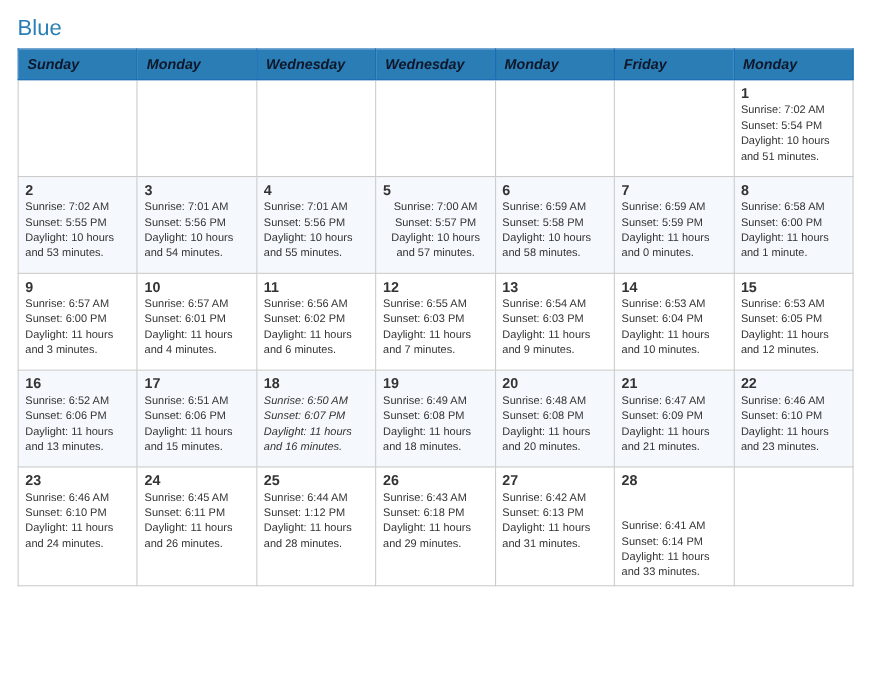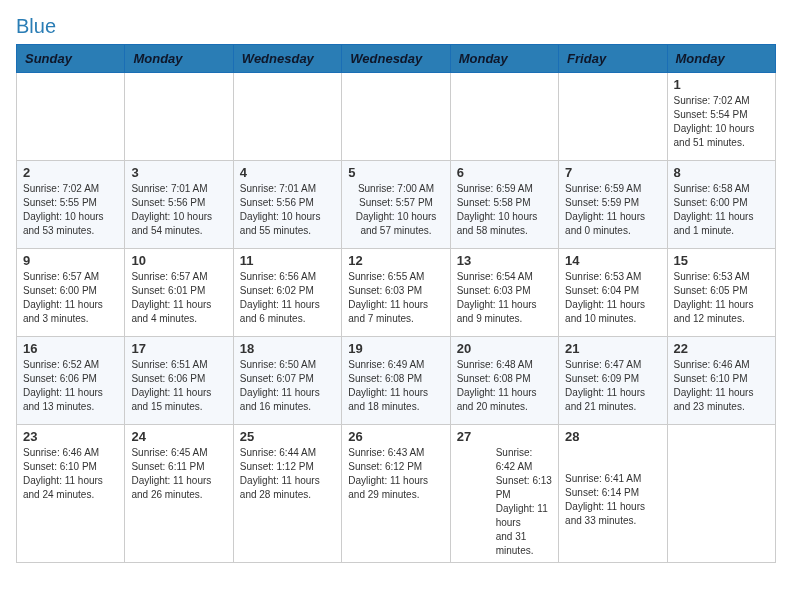--- a/index.html
+++ b/index.html
@@ -232,21 +232,21 @@
         </td>
         <td>
           <span class="day-number">17</span>
           <div class="day-info" style="white-space: pre-line;">Sunrise: 6:51 AM
 Sunset: 6:06 PM
 Daylight: 11 hours
 and 15 minutes.</div>
         </td>
         <td>
           <span class="day-number">18</span>
-          <div class="day-info" style="white-space: pre-line;">Sunrise: 6:50 AM
+          <div class="day-info" style="white-space: pre-line; font-style: italic;">Sunrise: 6:50 AM
 Sunset: 6:07 PM
 Daylight: 11 hours
 and 16 minutes.</div>
         </td>
         <td>
           <span class="day-number">19</span>
           <div class="day-info" style="white-space: pre-line;">Sunrise: 6:49 AM
 Sunset: 6:08 PM
 Daylight: 11 hours
 and 18 minutes.</div>
@@ -291,27 +291,27 @@
         <td>
           <span class="day-number">25</span>
           <div class="day-info" style="white-space: pre-line;">Sunrise: 6:44 AM
 Sunset: 1:12 PM
 Daylight: 11 hours
 and 28 minutes.</div>
         </td>
         <td>
           <span class="day-number">26</span>
           <div class="day-info" style="white-space: pre-line;">Sunrise: 6:43 AM
-Sunset: 6:12 PM
+Sunset: 6:18 PM
 Daylight: 11 hours
 and 29 minutes.</div>
         </td>
         <td>
           <span class="day-number">27</span>
-          <div class="day-info" style="white-space: pre-line; margin-left: 39px;">Sunrise: 6:42 AM
+          <div class="day-info" style="white-space: pre-line;">Sunrise: 6:42 AM
 Sunset: 6:13 PM
 Daylight: 11 hours
 and 31 minutes.</div>
         </td>
         <td>
           <span class="day-number">28</span>
           <div class="day-info" style="white-space: pre-line; margin-top: 28px;">Sunrise: 6:41 AM
 Sunset: 6:14 PM
 Daylight: 11 hours
 and 33 minutes.</div>

